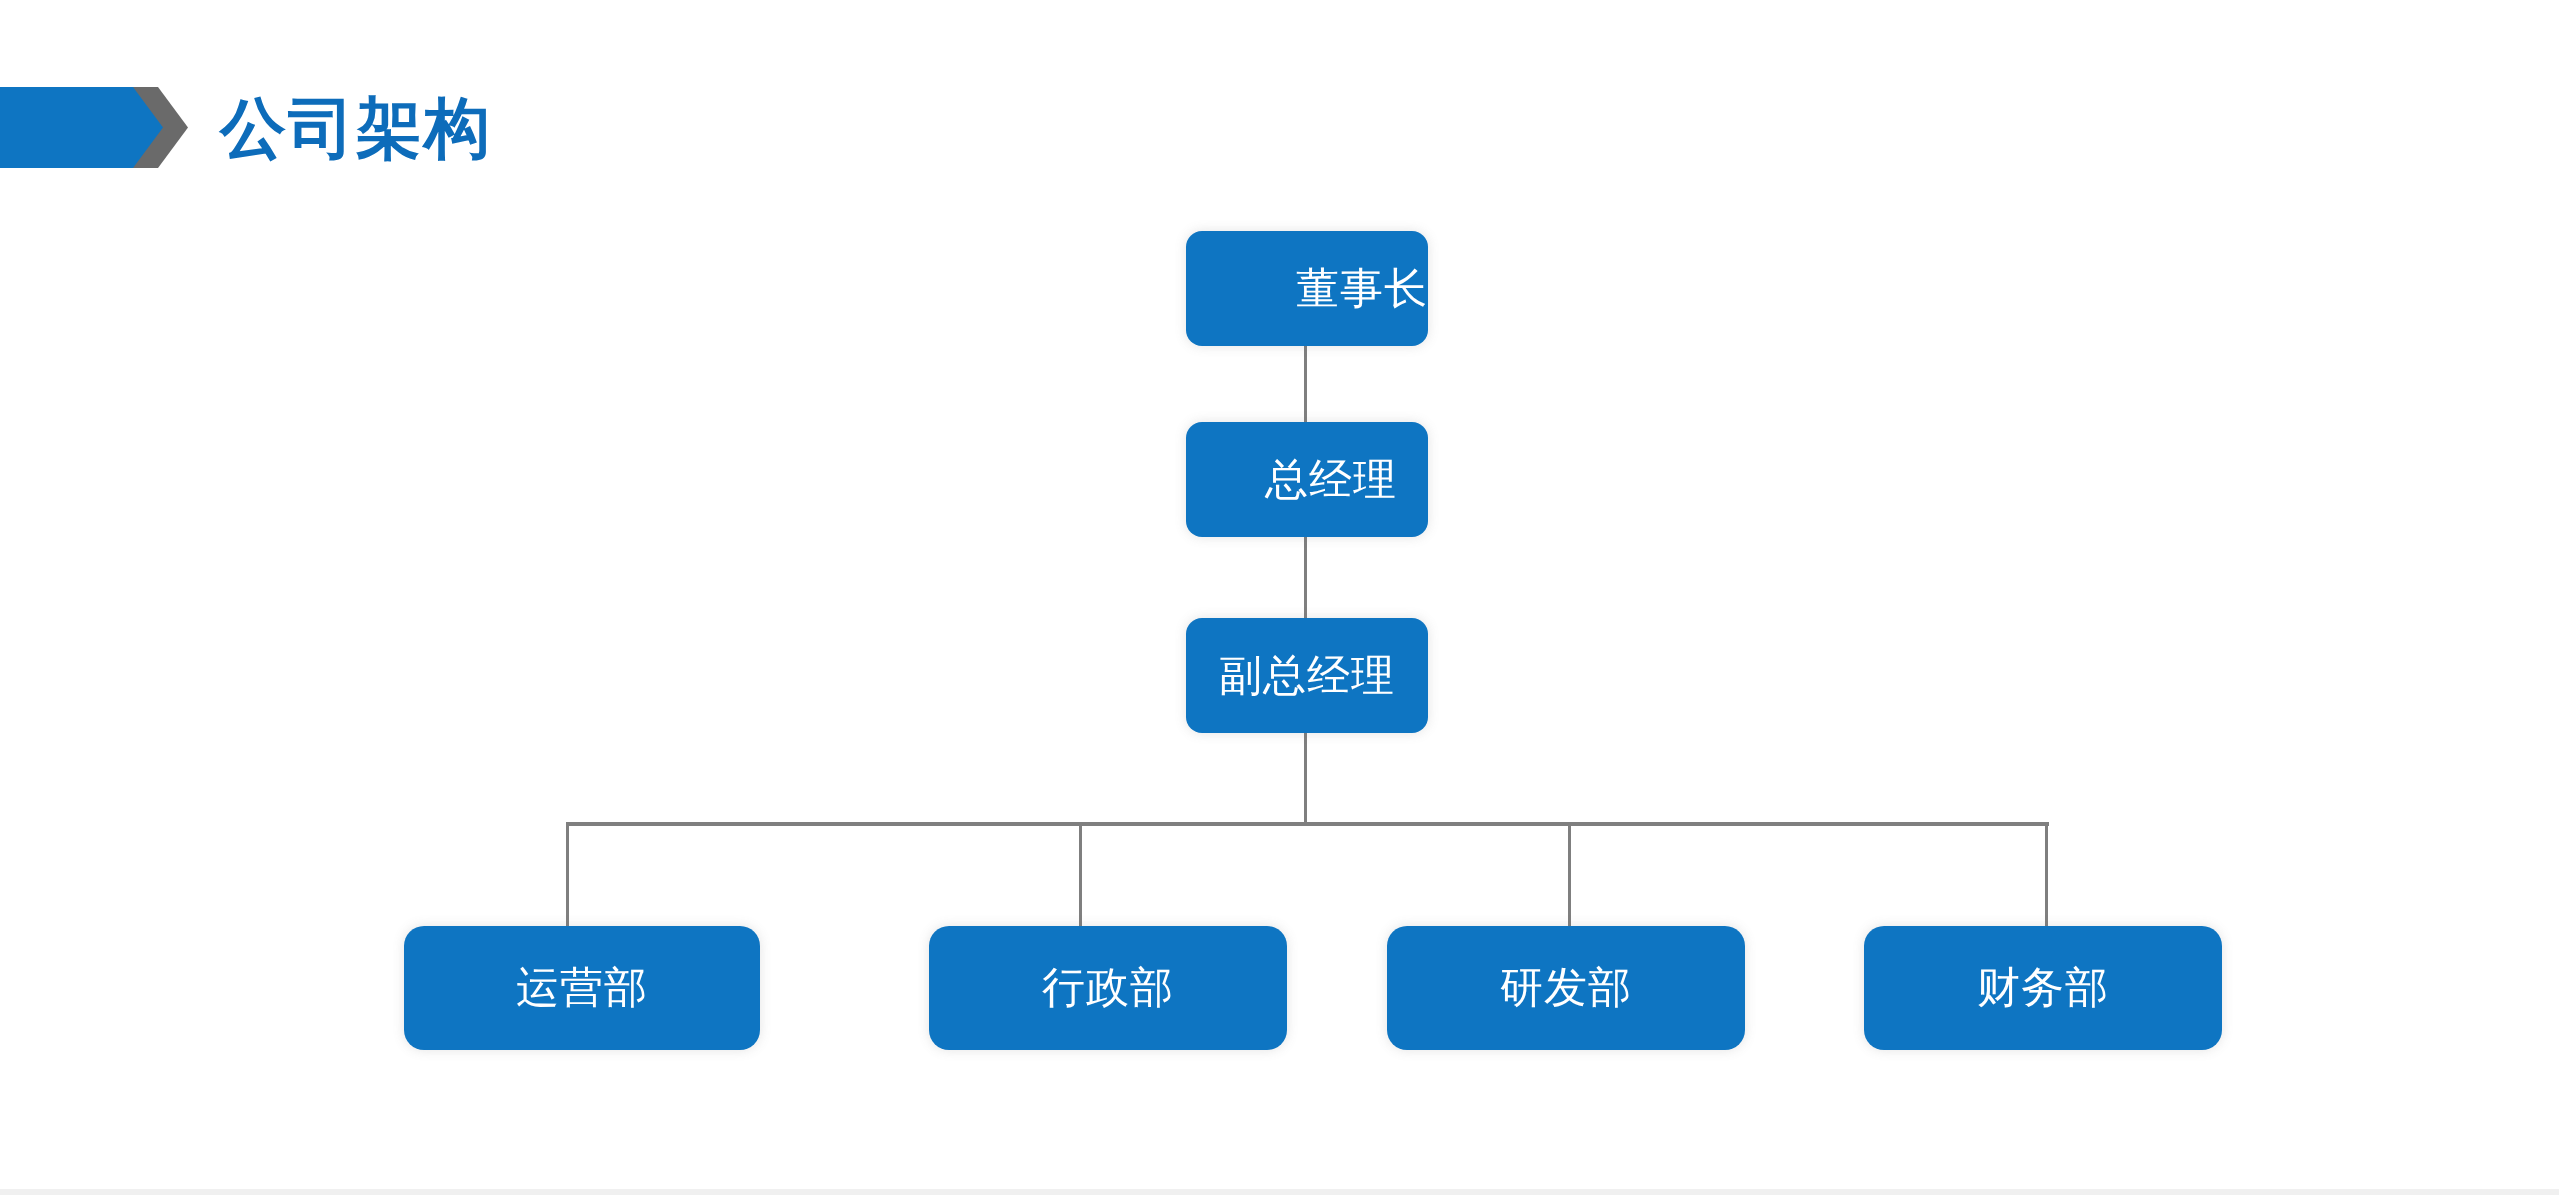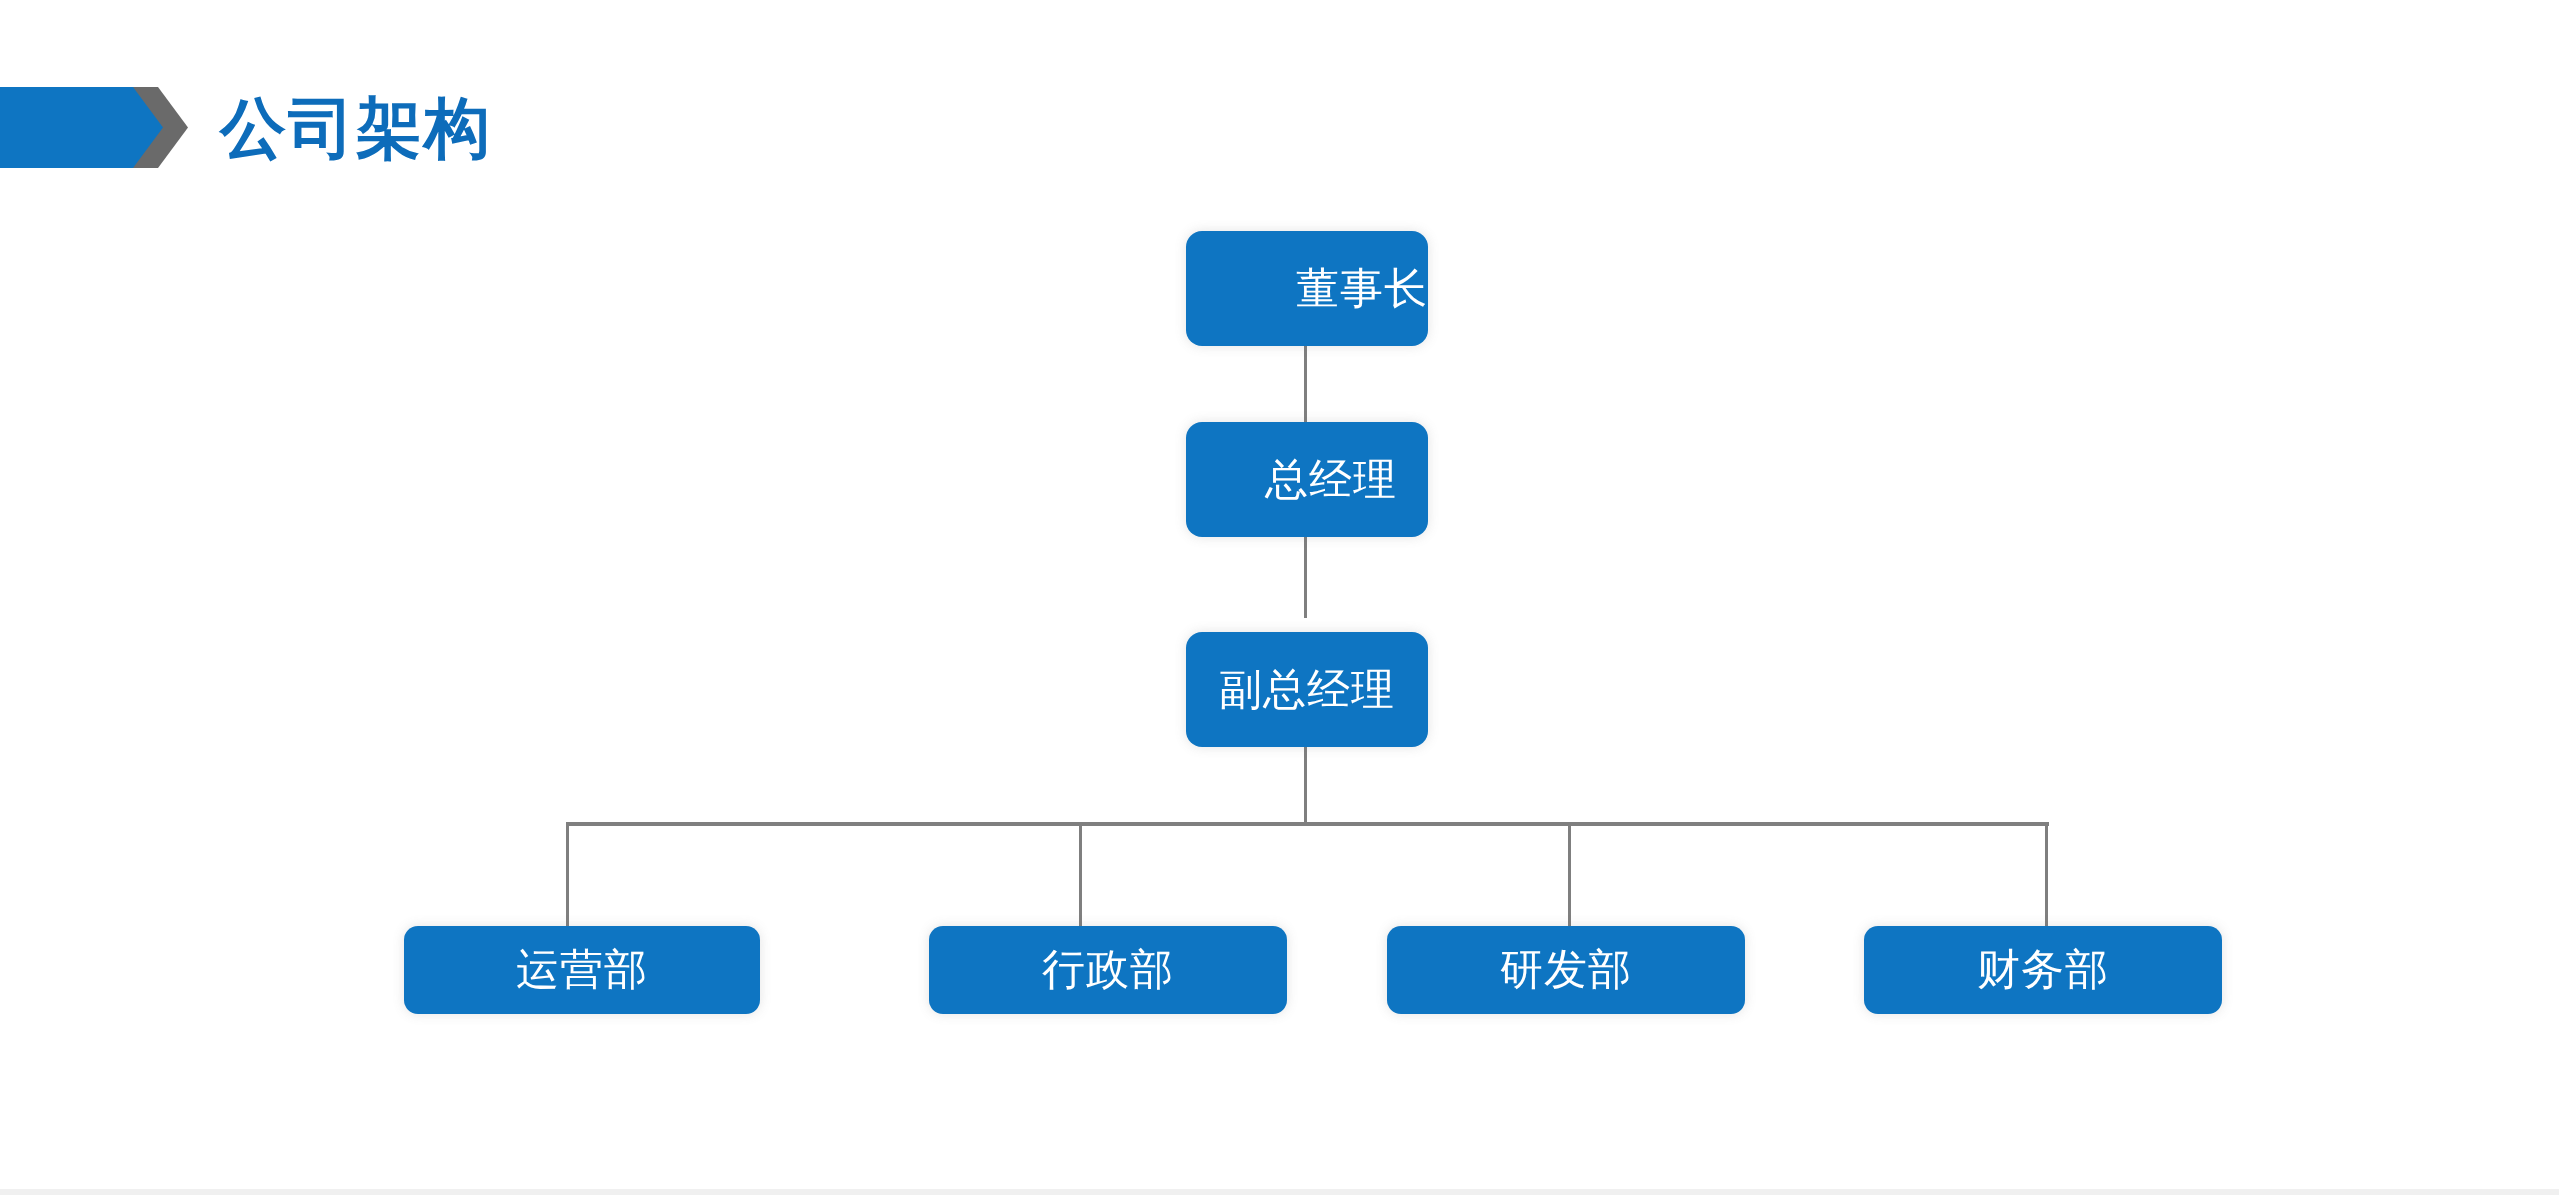--- a/index.html
+++ b/index.html
@@ -50,23 +50,23 @@
     display: flex;
     align-items: center;
     justify-content: center;
     font-size: 43px;
     letter-spacing: 1px;
     box-shadow: 0 0 12px rgba(100,100,100,0.18);
   }
   .chain-box { left: 1186px; width: 242px; height: 115px; }
   .chain-0 { top: 231px; justify-content: flex-end; }
   .chain-1 { top: 422px; padding-left: 48px; }
-  .chain-2 { top: 632px; }
+  .chain-2 { top: 618px; }
 
-  .dept-box { top: 926px; height: 88px; border-radius: 14px; }
+  .dept-box { top: 926px; height: 124px; border-radius: 20px; }
   .dept-0 { left: 404px;  width: 356px; }
   .dept-1 { left: 929px;  width: 358px; }
   .dept-2 { left: 1387px; width: 358px; }
   .dept-3 { left: 1864px; width: 358px; }
 
   
   .connector {
     position: absolute;
     background: var(--connector-gray);
   }

